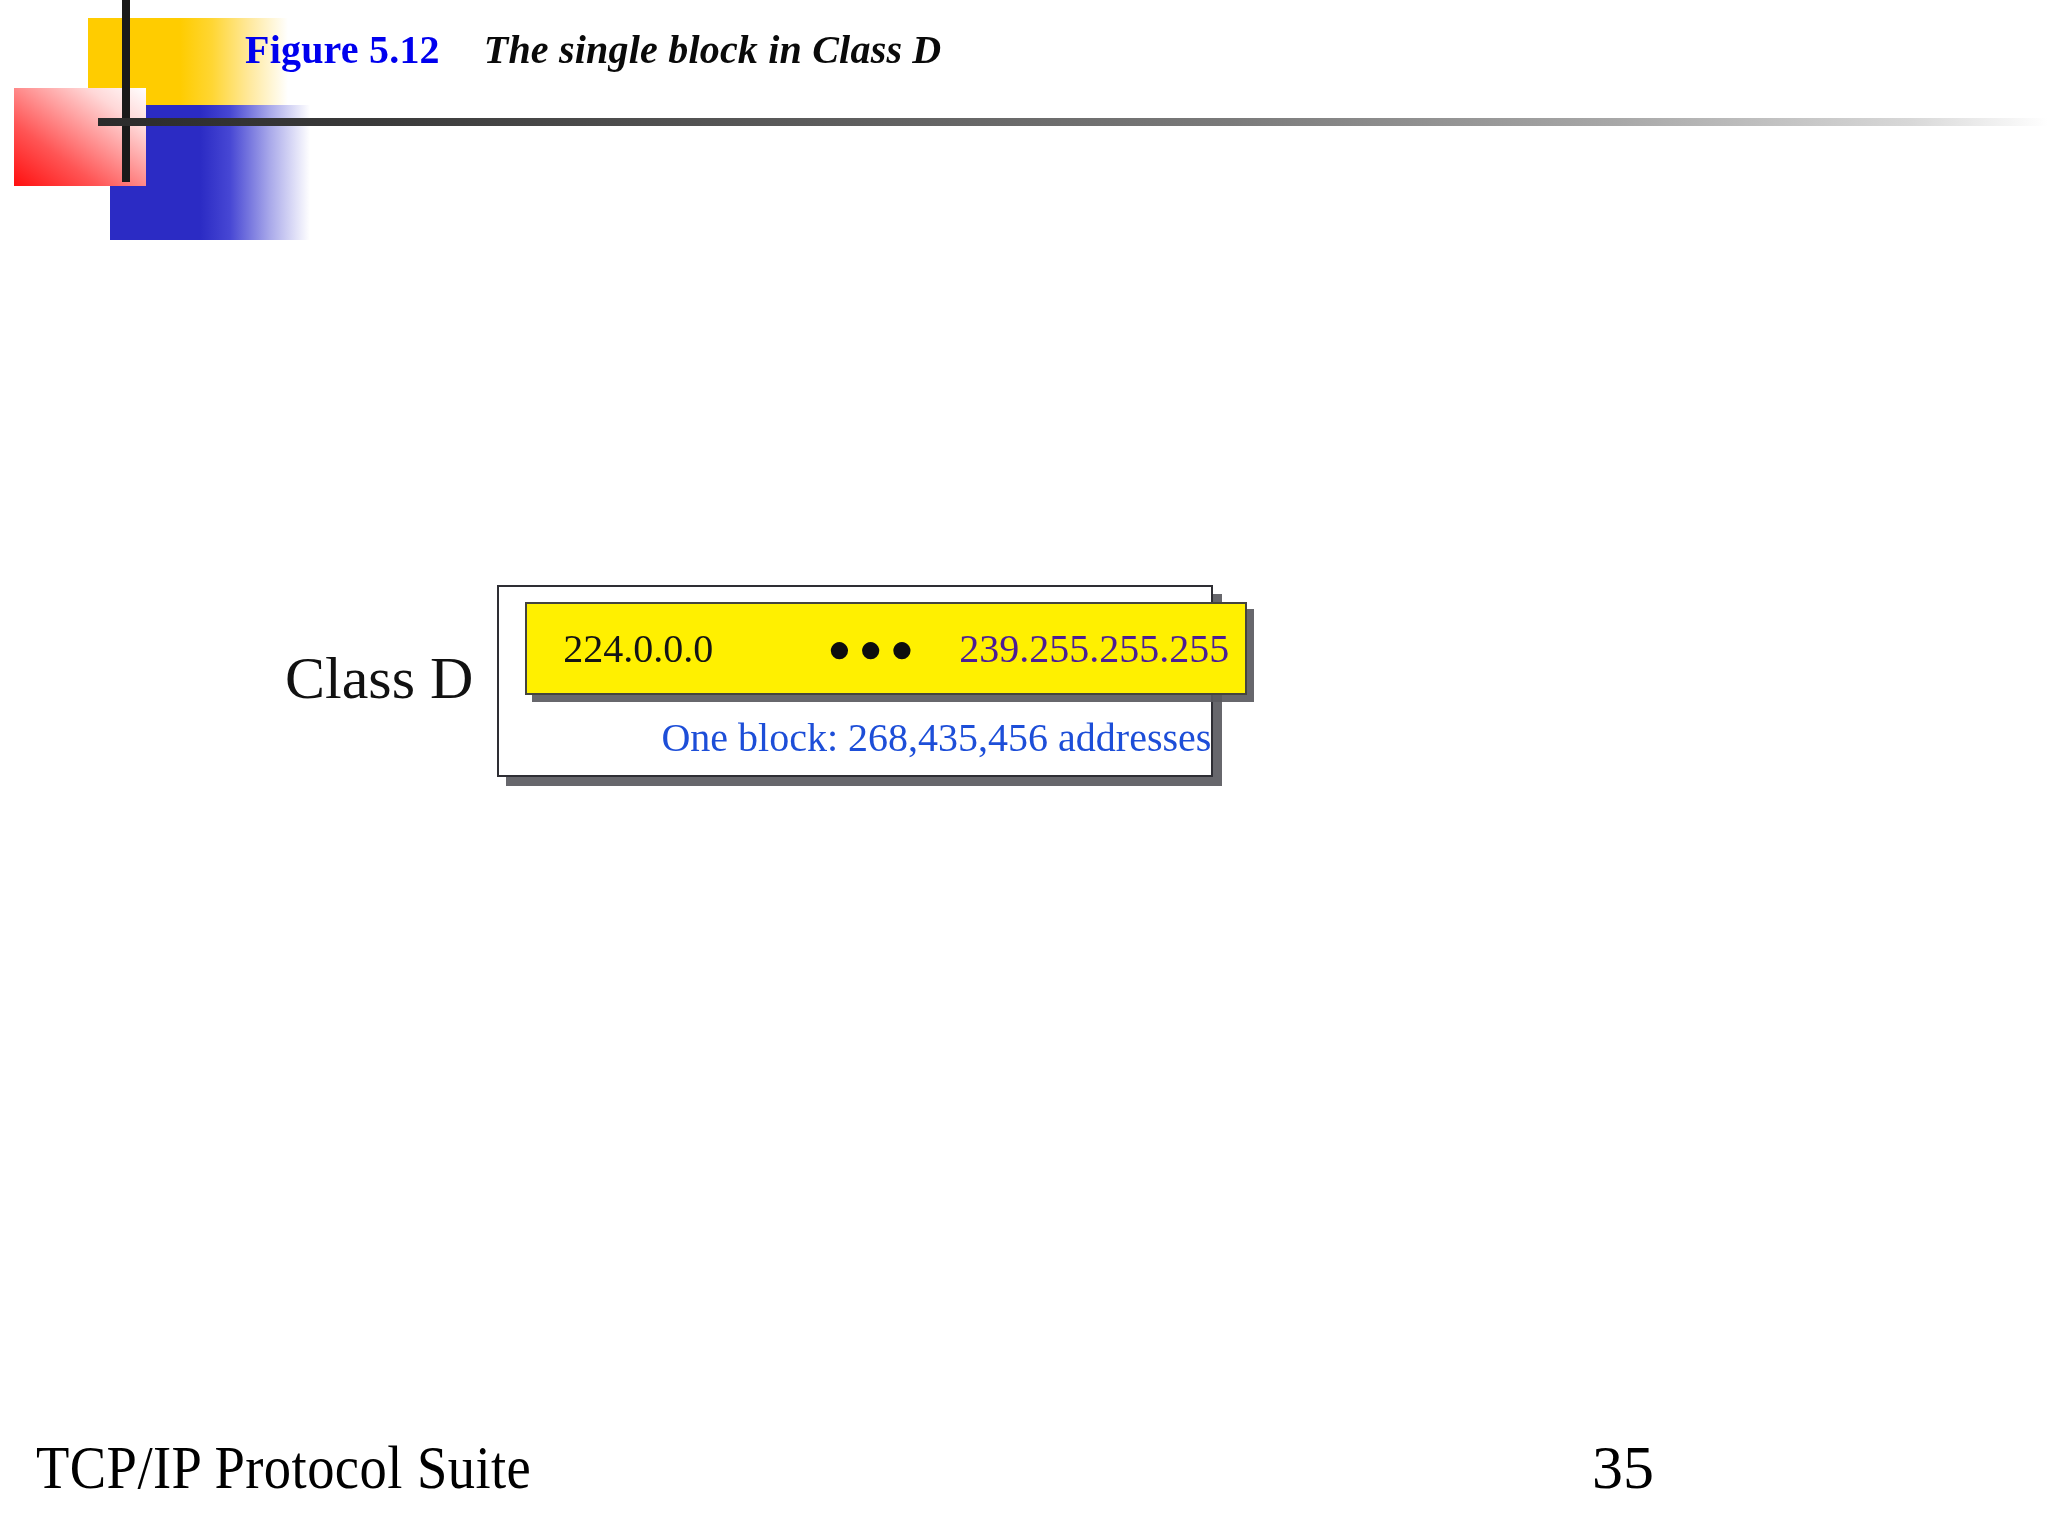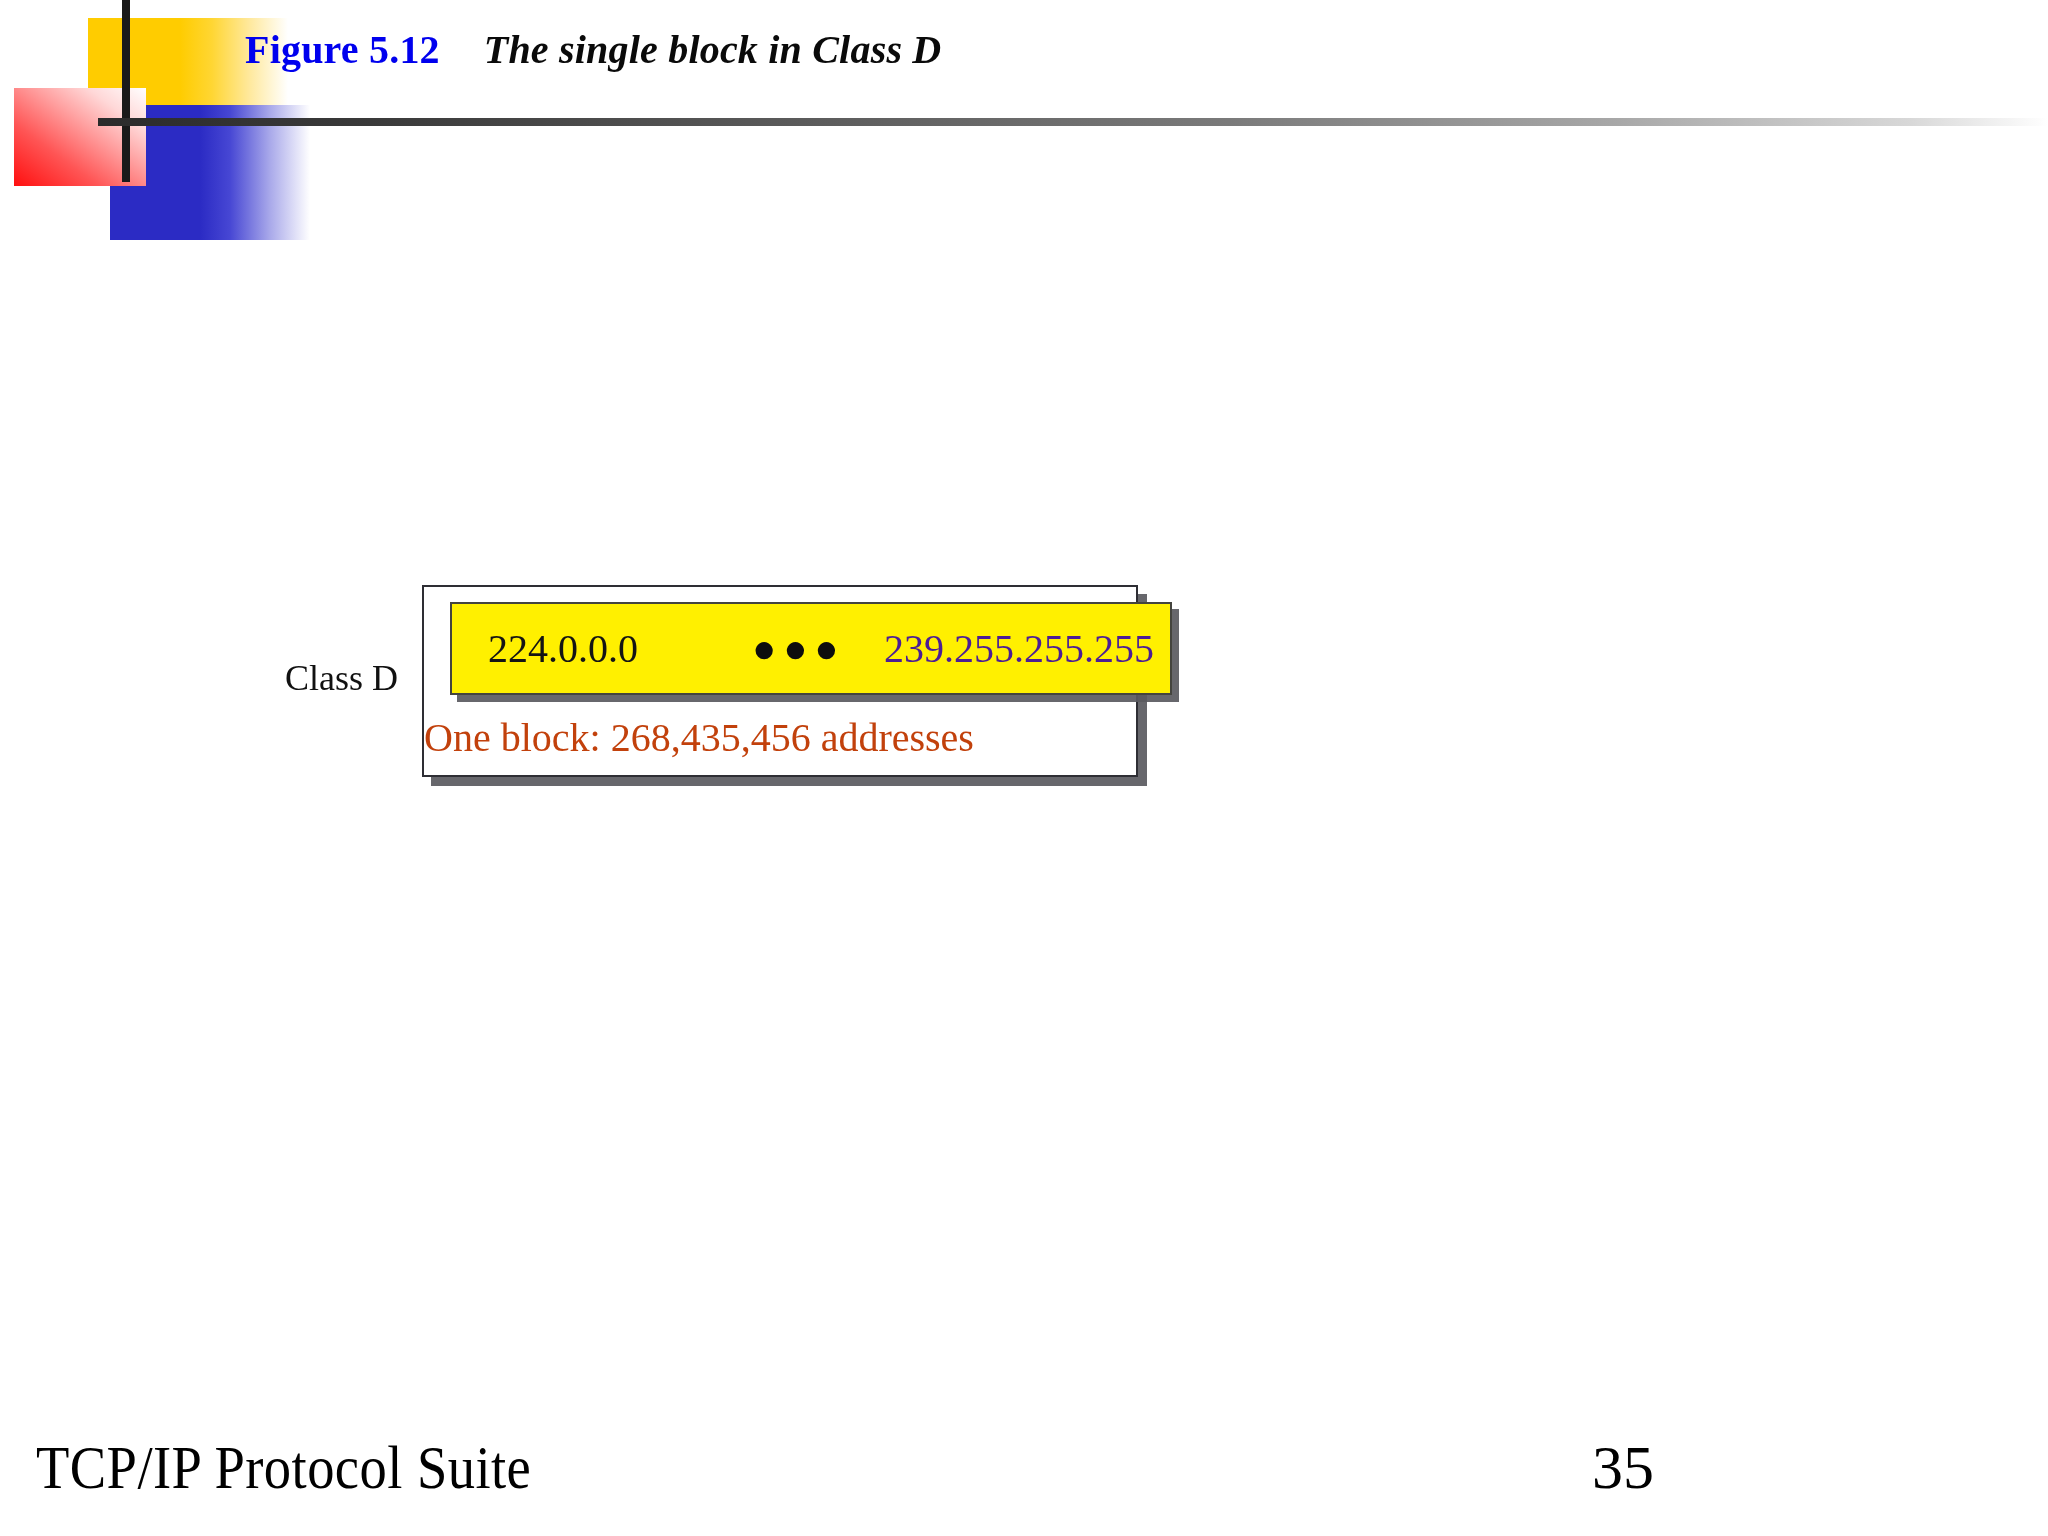--- a/index.html
+++ b/index.html
@@ -91,21 +91,21 @@
 
   
   #figure {
     position: absolute;
     left: 285px;
     top: 585px;
     display: flex;
     align-items: center;
   }
   #class-label {
-    font-size: 36px;
+    font-size: 60px;
     color: #111111;
     margin-right: 24px;
     white-space: nowrap;
     line-height: 1;
     padding-bottom: 6px;
   }
   #outer-box {
     position: relative;
     width: 716px;
     height: 192px;
@@ -148,23 +148,23 @@
     right: 16px;
     font-size: 40px;
     color: #4c1d95;
     white-space: nowrap;
   }
   #block-caption {
     position: absolute;
     left: 0;
     right: 0;
     bottom: 14px;
-    text-align: left;
-    font-size: 40px;
-    color: #c2410c;
+    text-align: right;
+    font-size: 40px;
+    color: #1d4ed8;
     white-space: nowrap;
   }
 
   
   #footer-title {
     position: absolute;
     left: 36px;
     top: 1432px;
     font-size: 62px;
     color: #000000;

